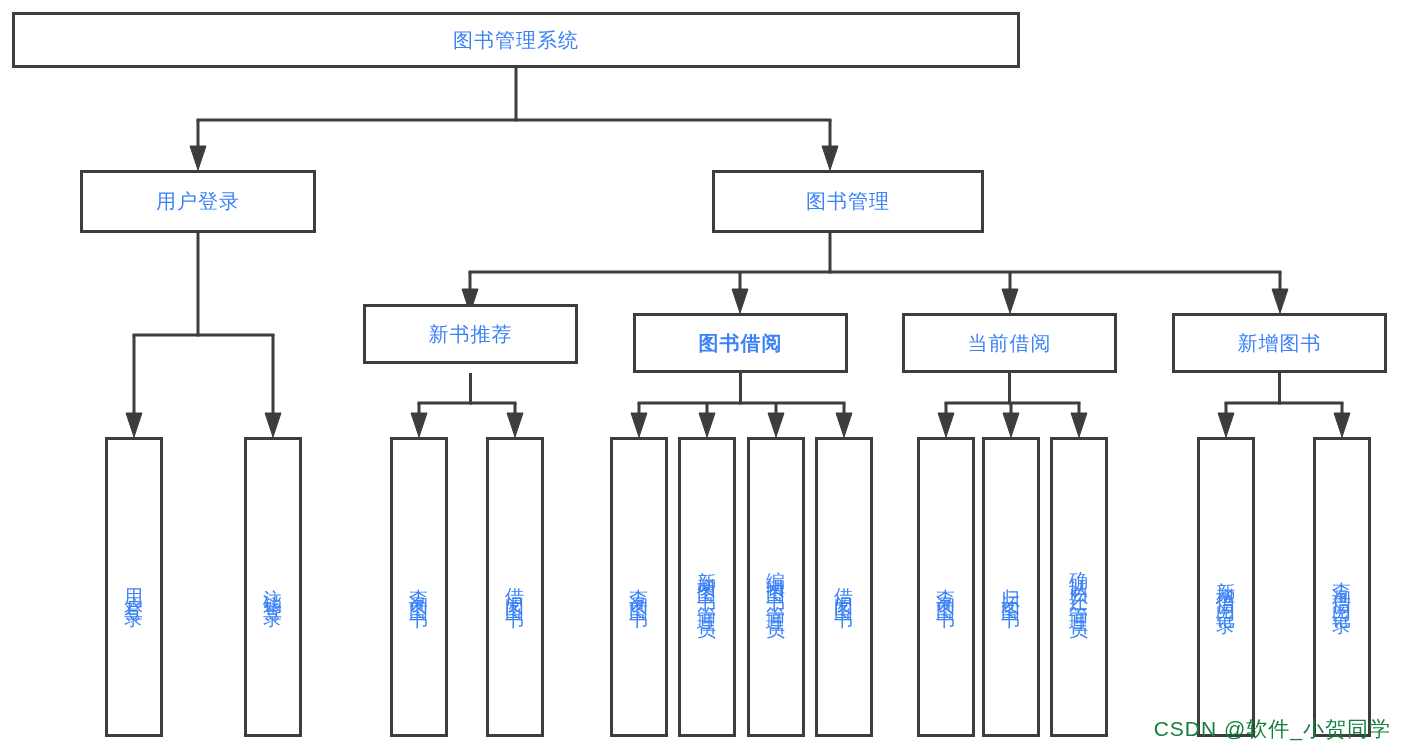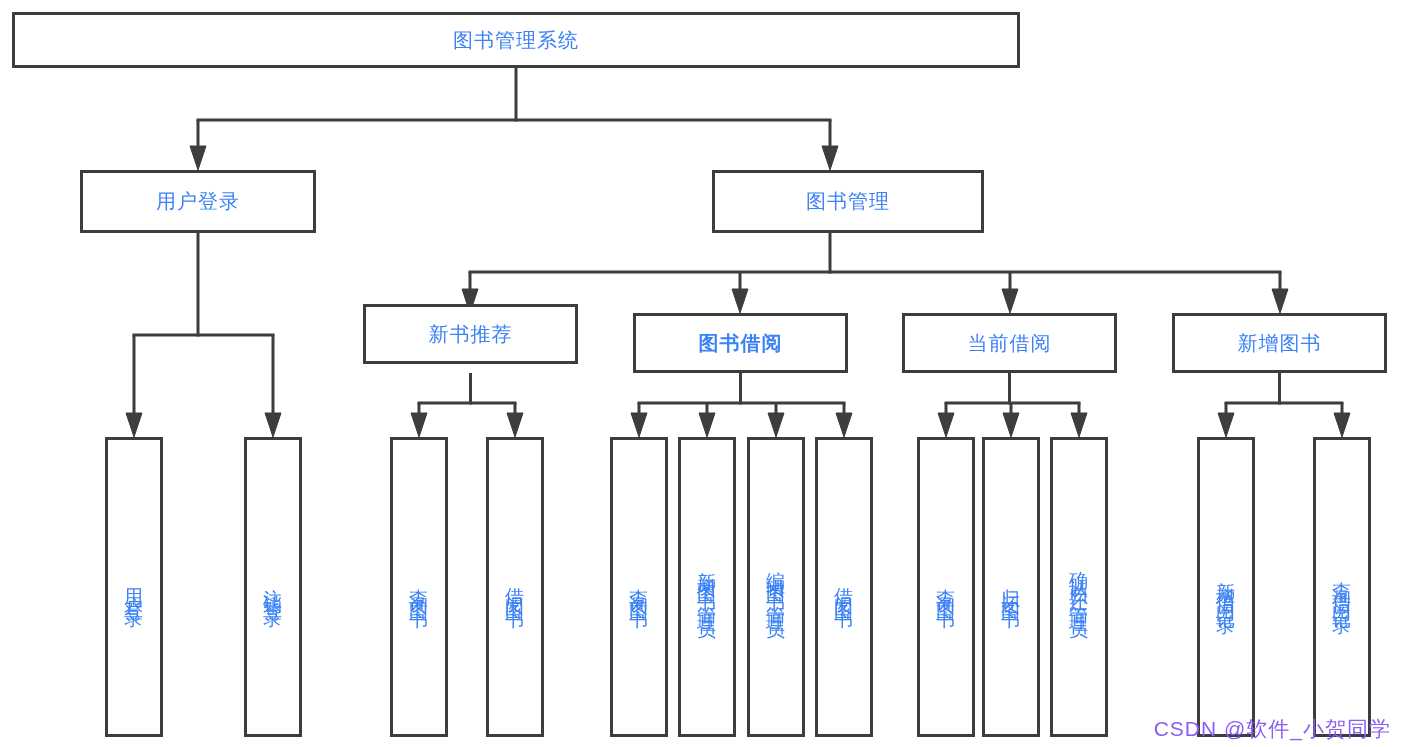--- a/index.html
+++ b/index.html
@@ -66,21 +66,21 @@
   .v-9  { left: 917px; }
   .v-10 { left: 982px; }
   .v-11 { left: 1050px; }
   .v-12 { left: 1197px; }
   .v-13 { left: 1313px; }
   .watermark {
     position: absolute;
     right: 14px;
     bottom: 4px;
     font-size: 21px;
-    color: #8b5cf6;
+    color: #15803d;
     letter-spacing: 1px;
     z-index: 5;
     white-space: nowrap;
   }
 </style>
 </head>
 <body>
 
 <div class="canvas">
 

